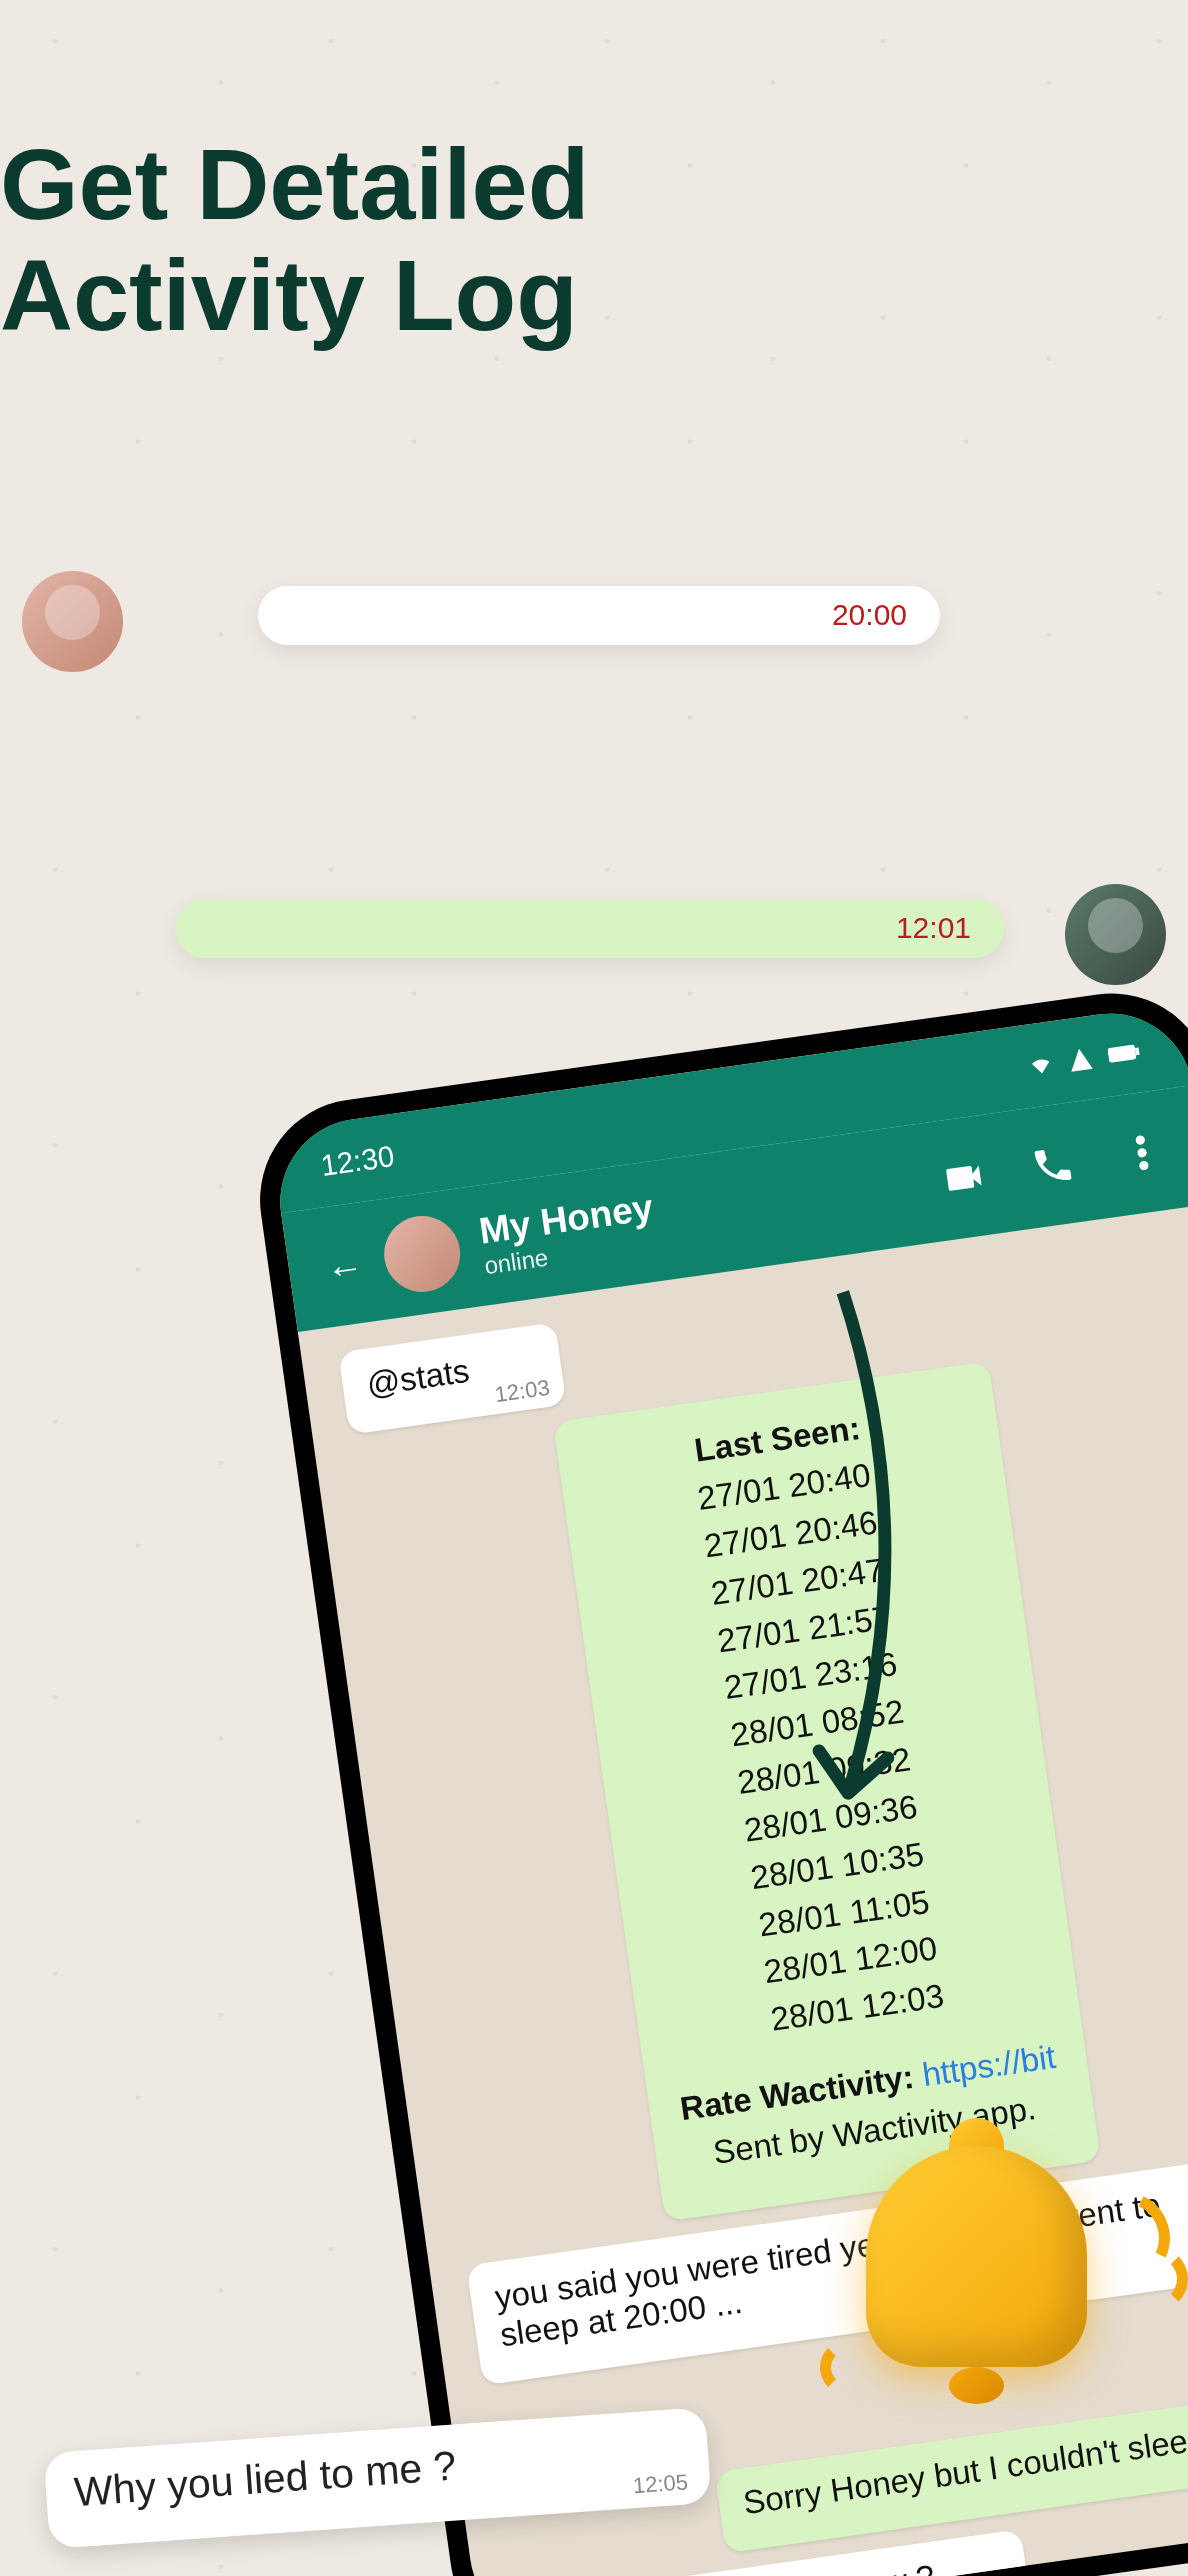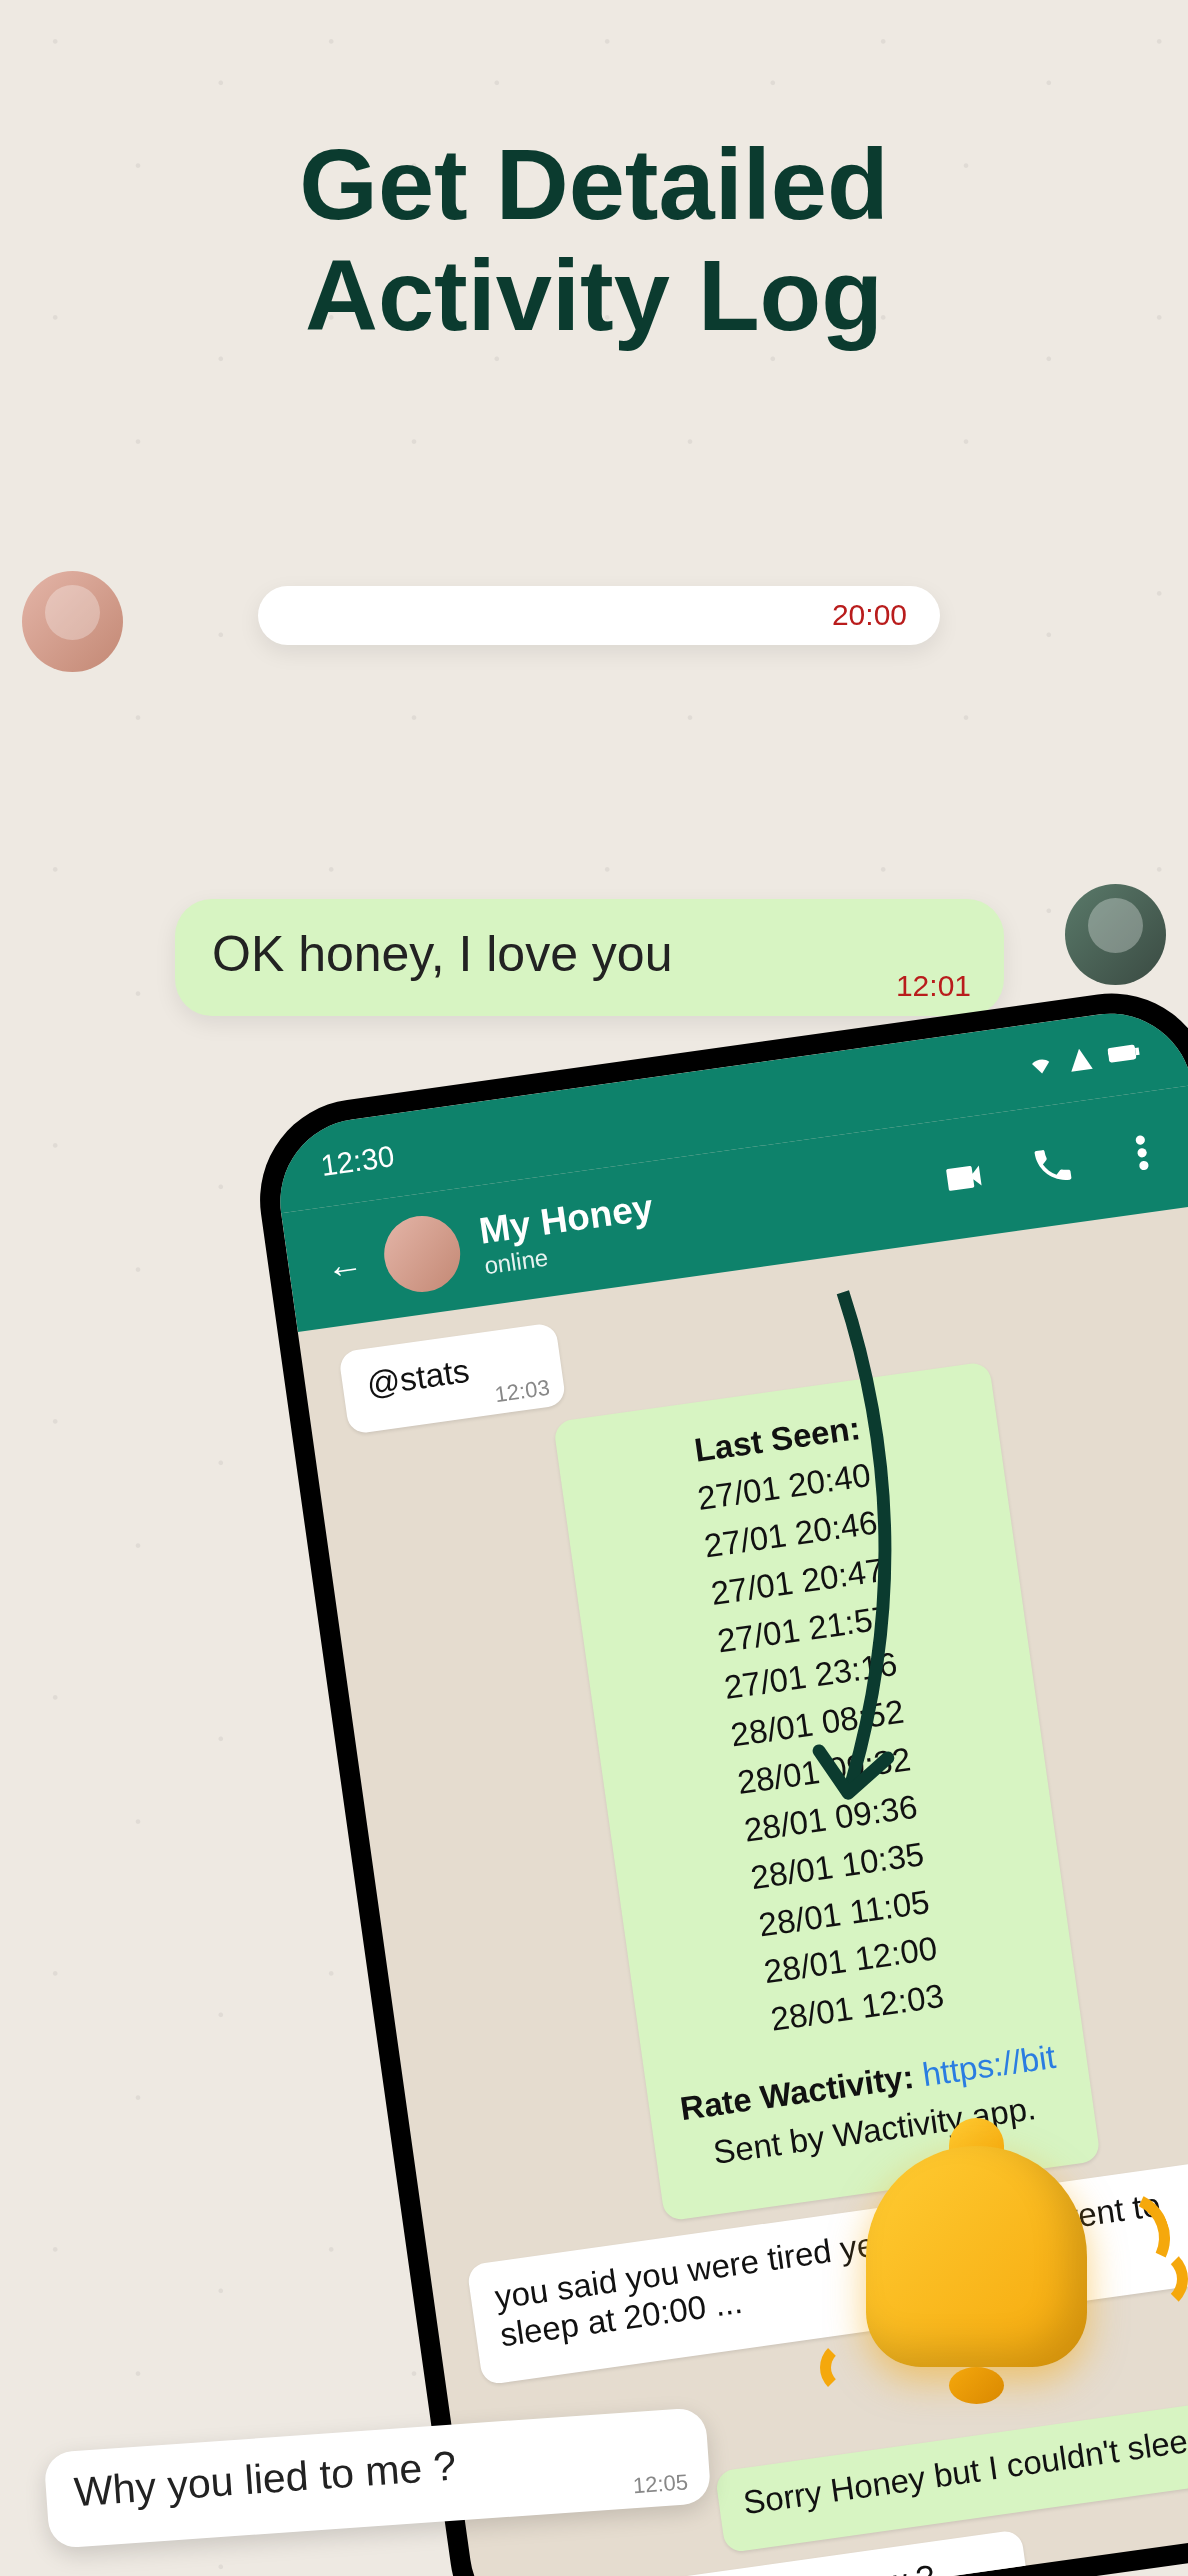--- a/index.html
+++ b/index.html
@@ -22,21 +22,21 @@
       background-image: radial-gradient(circle at 20% 15%, #444 1.8px, transparent 2.8px),
                         radial-gradient(circle at 80% 30%, #444 1.8px, transparent 2.8px),
                         radial-gradient(circle at 50% 60%, #444 1.8px, transparent 2.8px);
       background-size: 276px 276px;
     }
     .headline {
       position: absolute;
       top: 129px;
       left: 50%;
       transform: translateX(-50%);
-      text-align: center;
+      text-align: left;
       font-size: 101px;
       font-weight: 800;
       color: #0b3b2f;
       line-height: 1.1;
       width: 100%;
     }
     .avatar {
       width: 101px;
       height: 101px;
       border-radius: 50%;
@@ -286,21 +286,20 @@
 Activity Log</div>
 
 <div class="avatar female avatar1"></div>
 <div class="avatar male avatar2"></div>
 <div class="avatar male avatar3"></div>
 
 <div class="chat-bubble bubble-white bubble1">
   <span class="time">20:00</span>
 </div>
 <div class="chat-bubble bubble-green bubble2">
-  <span>OK honey, I love you</span>
   <span class="time">12:01</span>
 </div>
 <div class="chat-bubble bubble-green bubble3 bubble-emoji">
   <span>😲</span>
   <span class="time">12:03</span>
 </div>
 
 <svg class="arrow" width="276" height="571" viewBox="0 0 300 620">
   <path d="M 150 20 Q 200 300 80 560" stroke="#0b3b2f" stroke-width="14" fill="none"></path>
   <path d="M 80 560 L 55 510 M 80 560 L 128 528" stroke="#0b3b2f" stroke-width="14" fill="none" stroke-linecap="round"></path>

